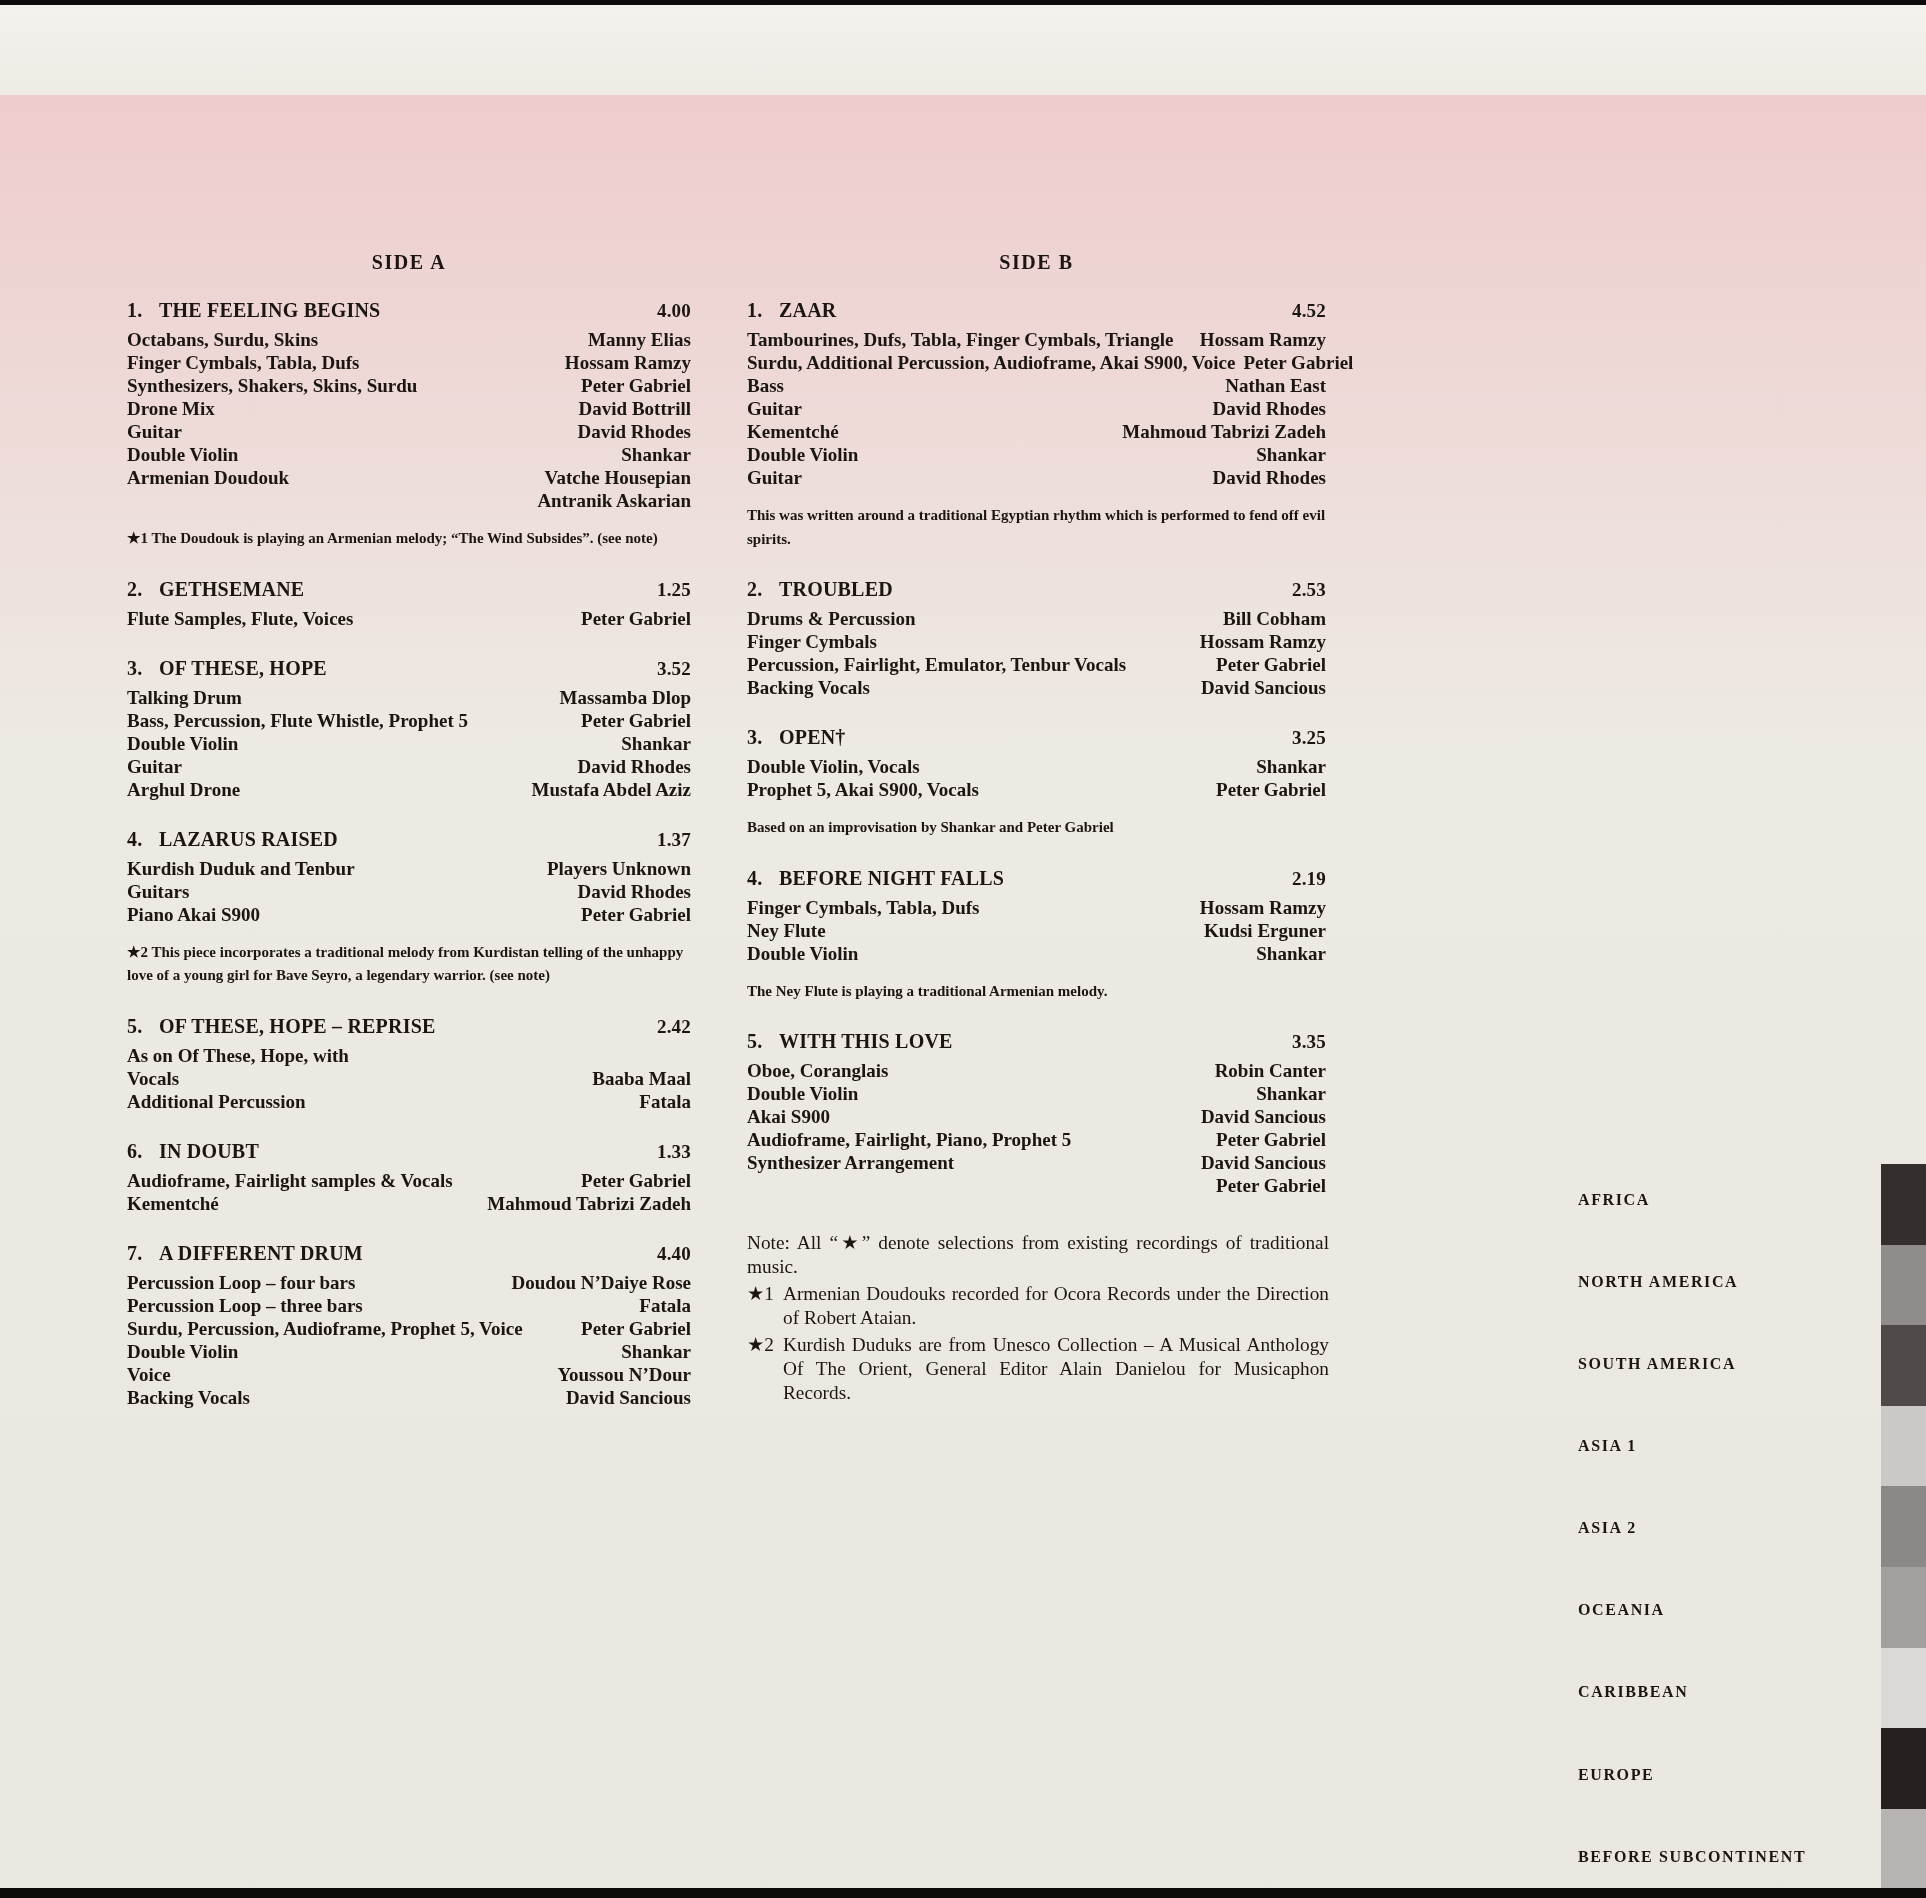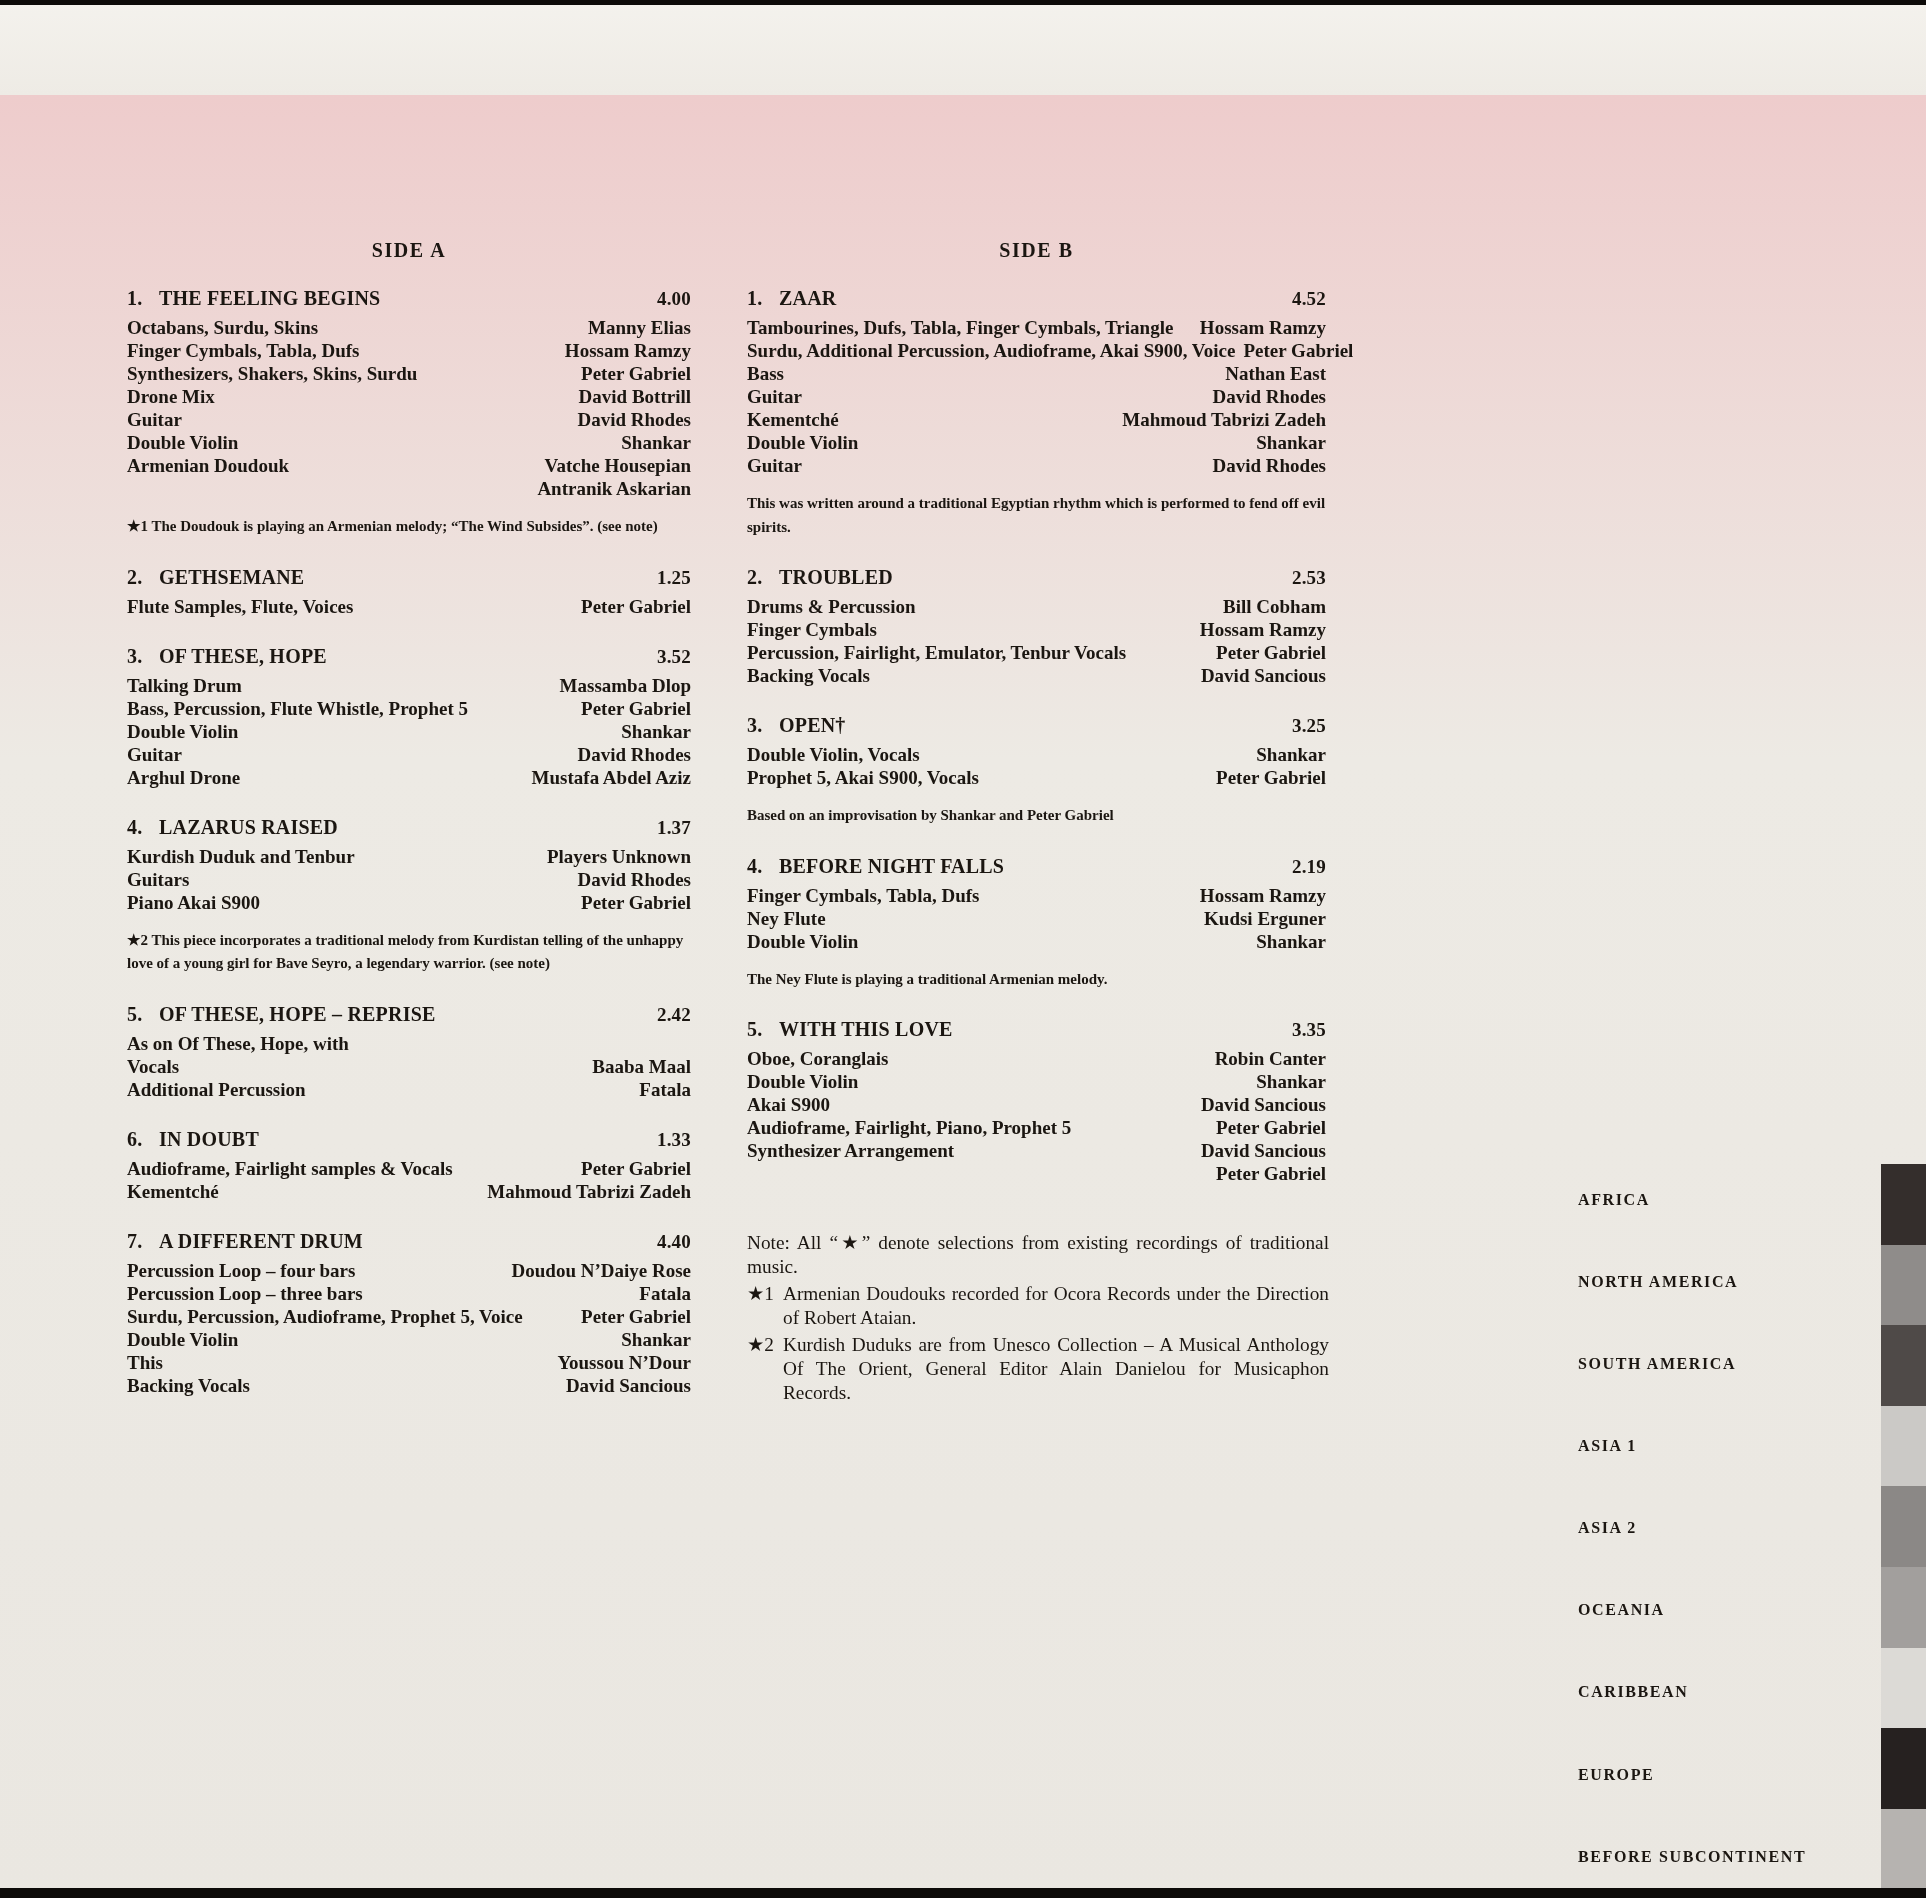--- a/index.html
+++ b/index.html
@@ -9,21 +9,21 @@
     background:linear-gradient(180deg,#f4f2ed 0%, #eeebe5 5%, #ecc 0, #edeae4 40%, #eae7e1 100%);
     background-color:#edeae4;
     font-family:"Liberation Serif", serif;
     color:#1b1611;
     overflow:hidden;
   }
   .edge{position:absolute;left:0;width:100%;background:#0d0b09;}
   .edge.top{top:0;height:5px;}
   .edge.bottom{bottom:0;height:11px;}
 
-  .col{position:absolute;top:240px;}
+  .col{position:absolute;top:252px;}
   .col.a{left:127px;width:564px;}
   .col.b{left:747px;width:579px;}
 
   .side-heading{
     text-align:center;font-weight:700;font-size:20px;line-height:20px;
     letter-spacing:1.6px;margin-bottom:10px;
   }
   .track{margin-top:26px;}
   .track:first-of-type{margin-top:0;}
   .track-head{display:flex;align-items:baseline;font-weight:700;font-size:20px;line-height:24px;margin-bottom:5px;letter-spacing:0.2px;}
@@ -199,21 +199,21 @@
         </div>
         <div class="credit">
           <span class="instr">Surdu, Percussion, Audioframe, Prophet 5, Voice</span>
           <span class="artist">Peter Gabriel</span>
         </div>
         <div class="credit">
           <span class="instr">Double Violin</span>
           <span class="artist">Shankar</span>
         </div>
         <div class="credit">
-          <span class="instr">This</span>
+          <span class="instr">Voice</span>
           <span class="artist">Youssou N’Dour</span>
         </div>
         <div class="credit">
           <span class="instr">Backing Vocals</span>
           <span class="artist">David Sancious</span>
         </div>
       </div>
     </div>
   <div class="col b">
       <div class="side-heading">SIDE B</div>

